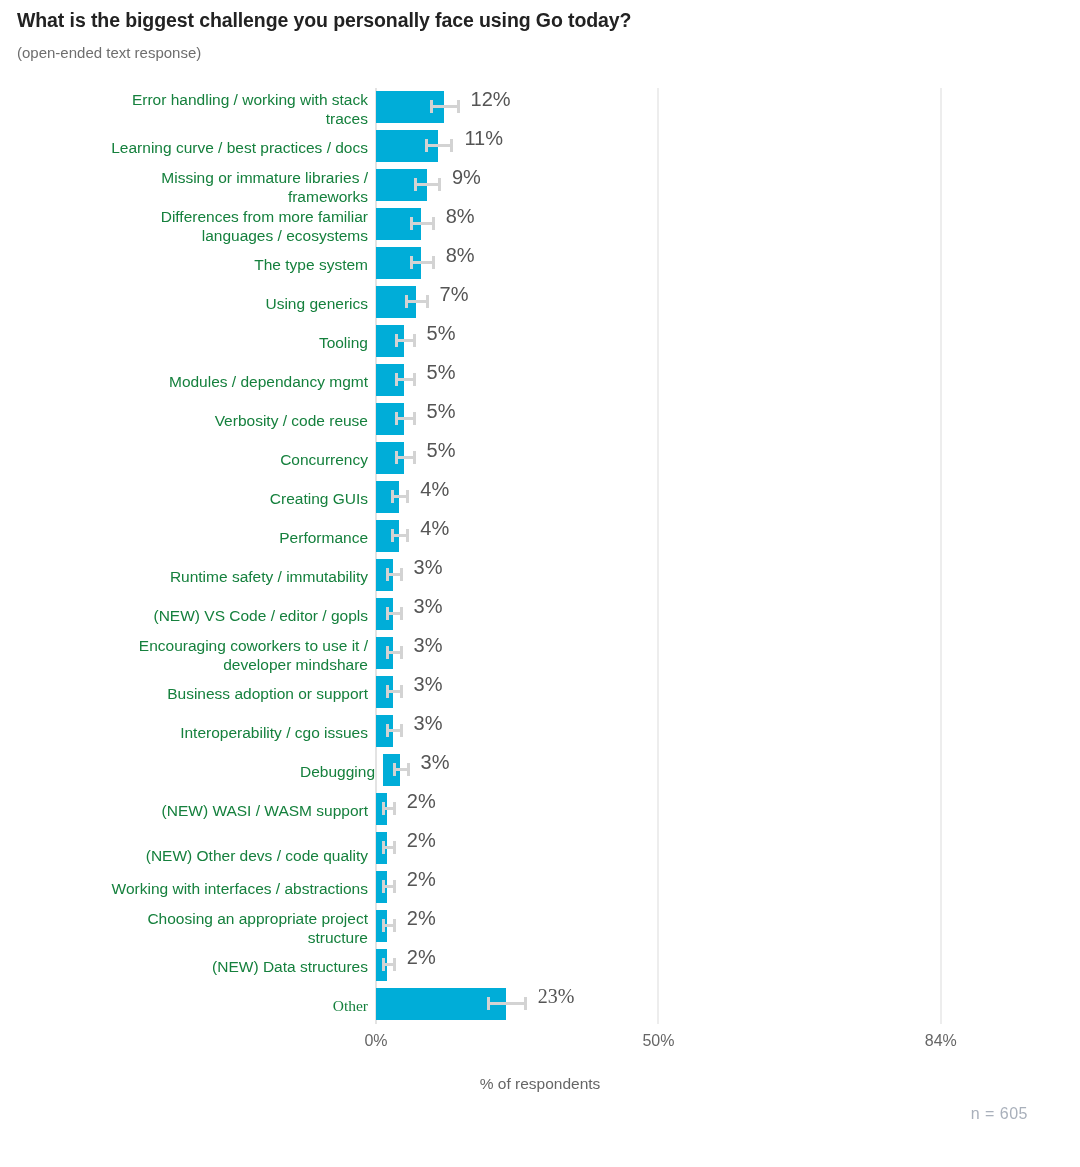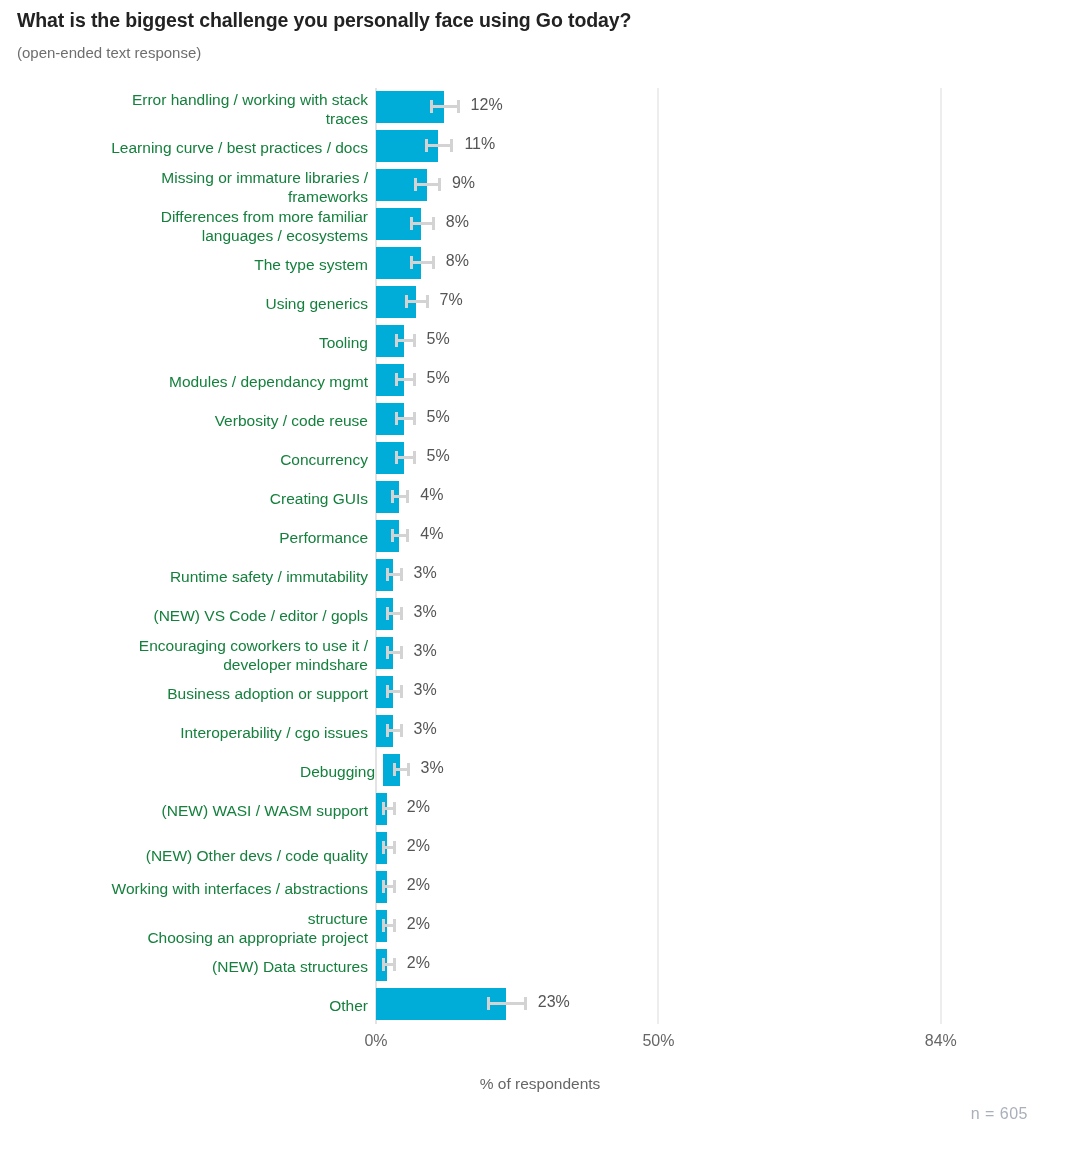--- a/index.html
+++ b/index.html
@@ -98,22 +98,22 @@
     top: -5px;
     width: 3px;
     height: 13px;
     background: #d3d3d3;
   }
   .errbar::before { left: 0; }
   .errbar::after  { right: 0; }
 
   .value {
     position: absolute;
-    top: 8px;
-    font-size: 16px;
+    top: 0;
+    font-size: 20px;
     color: #555555;
     white-space: nowrap;
   }
 
   
   .tick-label {
     position: absolute;
     top: 1032px;
     width: 120px;
     margin-left: -60px;
@@ -317,36 +317,36 @@
       <div class="row" style="top: 780px;">
         <div class="row-label" style="top: 11px;">
           <div>Working with interfaces / abstractions</div>
         </div>
         <div class="bar" style="width: 11.296px; background: rgb(0, 173, 216);"></div>
         <div class="errbar" style="left: 382.213px; width: 13.5552px;"></div>
         <div class="value" style="left: 406.768px;">2%</div>
       </div>
       <div class="row" style="top: 819px;">
         <div class="row-label two-line" style="top: 1.5px;">
+          <div>Choosing an appropriate project</div>
           <div>structure</div>
-          <div>Choosing an appropriate project</div>
         </div>
         <div class="bar" style="width: 11.296px; background: rgb(0, 173, 216);"></div>
         <div class="errbar" style="left: 382.213px; width: 13.5552px;"></div>
         <div class="value" style="left: 406.768px;">2%</div>
       </div>
       <div class="row" style="top: 858px;">
         <div class="row-label" style="top: 11px;">
           <div>(NEW) Data structures</div>
         </div>
         <div class="bar" style="width: 11.296px; background: rgb(0, 173, 216);"></div>
         <div class="errbar" style="left: 382.213px; width: 13.5552px;"></div>
         <div class="value" style="left: 406.768px;">2%</div>
       </div>
-      <div class="row" style="top: 897px;">
+      <div class="row" style="top: 897px; font-family: Liberation Serif, serif;">
         <div class="row-label" style="top: 11px;">
           <div>Other</div>
         </div>
         <div class="bar" style="width: 129.904px; background: rgb(0, 173, 216);"></div>
         <div class="errbar" style="left: 486.701px; width: 40.1008px;"></div>
         <div class="value" style="left: 537.802px;">23%</div>
       </div>
     </div>
 
   <div id="ticks">

